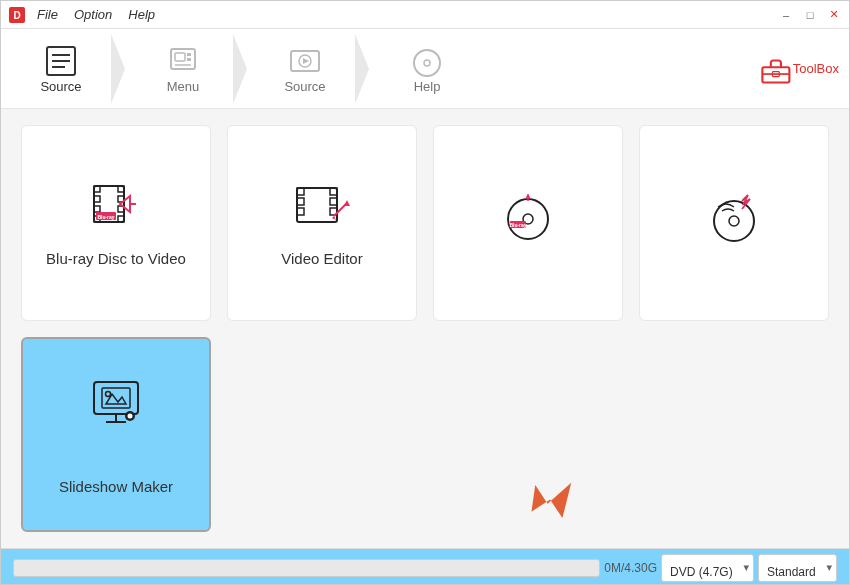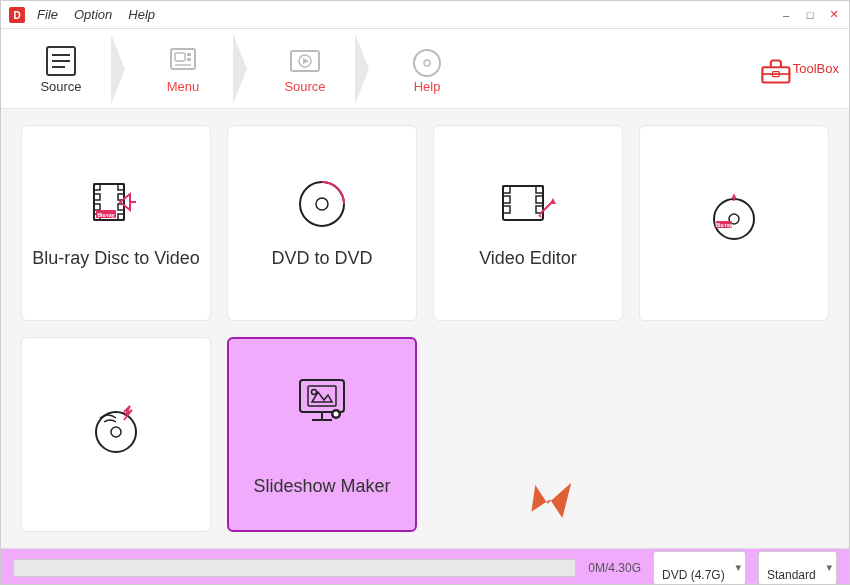--- a/index.html
+++ b/index.html
@@ -77,21 +77,21 @@
       flex-direction: column;
       align-items: center;
       justify-content: center;
       width: 100px;
       height: 70px;
       cursor: pointer;
       position: relative;
     }
     .nav-item .nav-label {
       font-size: 13px;
-      color: #ef4444;
+      color: #737373;
     }
     .nav-item.active .nav-label { color: #333; }
 
     
     .nav-arrow {
       display: flex;
       align-items: center;
     }
 
     .toolbox-btn {
@@ -128,66 +128,66 @@
       border-radius: 6px;
       display: flex;
       flex-direction: column;
       align-items: center;
       justify-content: center;
       cursor: pointer;
       transition: border-color 0.2s;
       padding: 16px 8px;
     }
     .card.selected {
-      border: 2px solid #a21caf;
-      background: #f0abfc;
+      border: 2px solid #a3a3a3;
+      background: #7dd3fc;
       gap: 32px;
     }
     .card .card-label {
-      font-size: 18px;
+      font-size: 15px;
       color: #333;
       text-align: center;
       line-height: 1.4;
     }
 
     
     .card svg {
       width: 60px;
       height: 60px;
       margin-bottom: 12px;
     }
 
     
     .status-bar {
-      background: #f0abfc;
+      background: #7dd3fc;
       border-top: 1px solid #ddd;
       height: 38px;
       display: flex;
       align-items: center;
       padding: 0 12px;
-      gap: 12px;
+      gap: 4px;
     }
     .status-progress {
       flex: 1;
       height: 18px;
       background: #e8e8e8;
       border-radius: 3px;
       border: 1px solid #ccc;
     }
     .status-info {
       font-size: 12px;
       color: #555;
       white-space: nowrap;
     }
     .status-select {
       font-size: 12px;
       color: #333;
       border: 1px solid #ccc;
       background: #fff;
-      padding: 16px 20px 2px 8px;
+      padding: 10px 20px 2px 8px;
       border-radius: 3px;
       appearance: none;
       -webkit-appearance: none;
       cursor: pointer;
       position: relative;
     }
     .select-wrapper {
       position: relative;
       display: inline-flex;
       align-items: center;
@@ -342,29 +342,20 @@
 
           <rect x="10" y="36" width="20" height="8" rx="1" fill="#e03060"></rect>
           <text x="20" y="43" text-anchor="middle" fill="white" font-size="5" font-weight="bold">Blu-ray</text>
 
           <path d="M34 28 L44 20 L44 36 Z" fill="none" stroke="#e03060" stroke-width="2"></path>
           <line x1="44" y1="28" x2="50" y2="28" stroke="#e03060" stroke-width="2"></line>
         </svg>
         <span class="card-label">Blu-ray Disc to Video</span>
       </div>
 
-      <div class="card">
-        <svg width="60" height="60" viewBox="0 0 60 60">
-          <circle cx="30" cy="30" r="22" fill="none" stroke="#222" stroke-width="2"></circle>
-          <circle cx="30" cy="30" r="6" fill="none" stroke="#222" stroke-width="1.5"></circle>
-
-          <path d="M52 30 A22 22 0 0 0 30 8" fill="none" stroke="#e03060" stroke-width="2" stroke-dasharray="4,0"></path>
-        </svg>
-        <span class="card-label">DVD to DVD</span>
-      </div>
 
 
       <div class="card">
         <svg width="60" height="60" viewBox="0 0 60 60">
 
           <rect x="5" y="12" width="40" height="34" rx="2" fill="none" stroke="#222" stroke-width="2"></rect>
           <rect x="5" y="12" width="7" height="7" fill="none" stroke="#222" stroke-width="1.5"></rect>
           <rect x="5" y="22" width="7" height="7" fill="none" stroke="#222" stroke-width="1.5"></rect>
           <rect x="5" y="32" width="7" height="7" fill="none" stroke="#222" stroke-width="1.5"></rect>
           <rect x="38" y="12" width="7" height="7" fill="none" stroke="#222" stroke-width="1.5"></rect>

